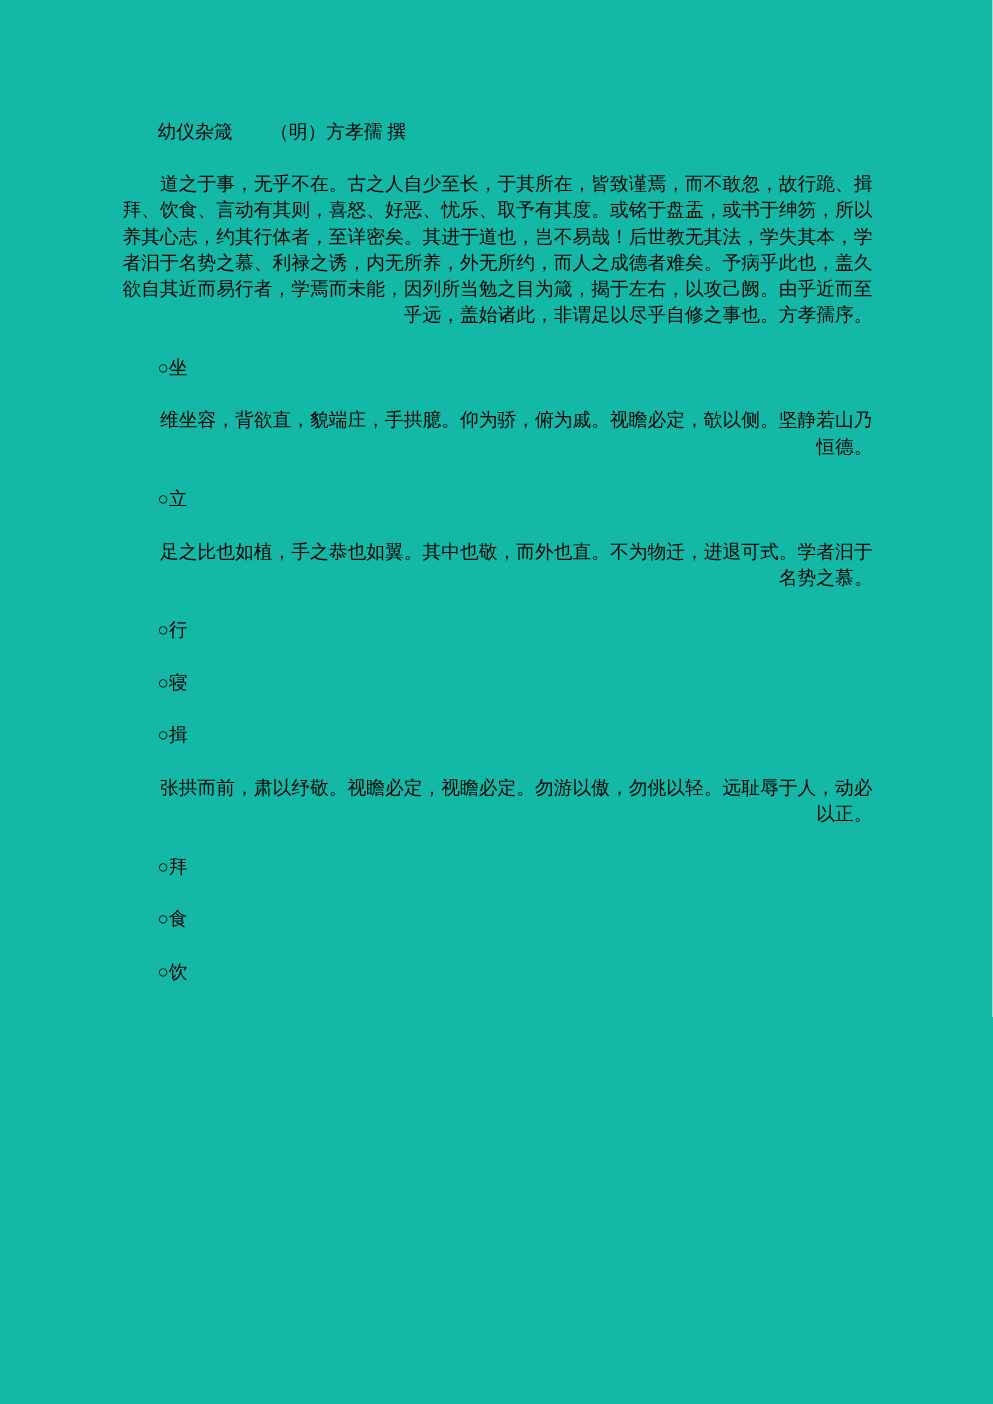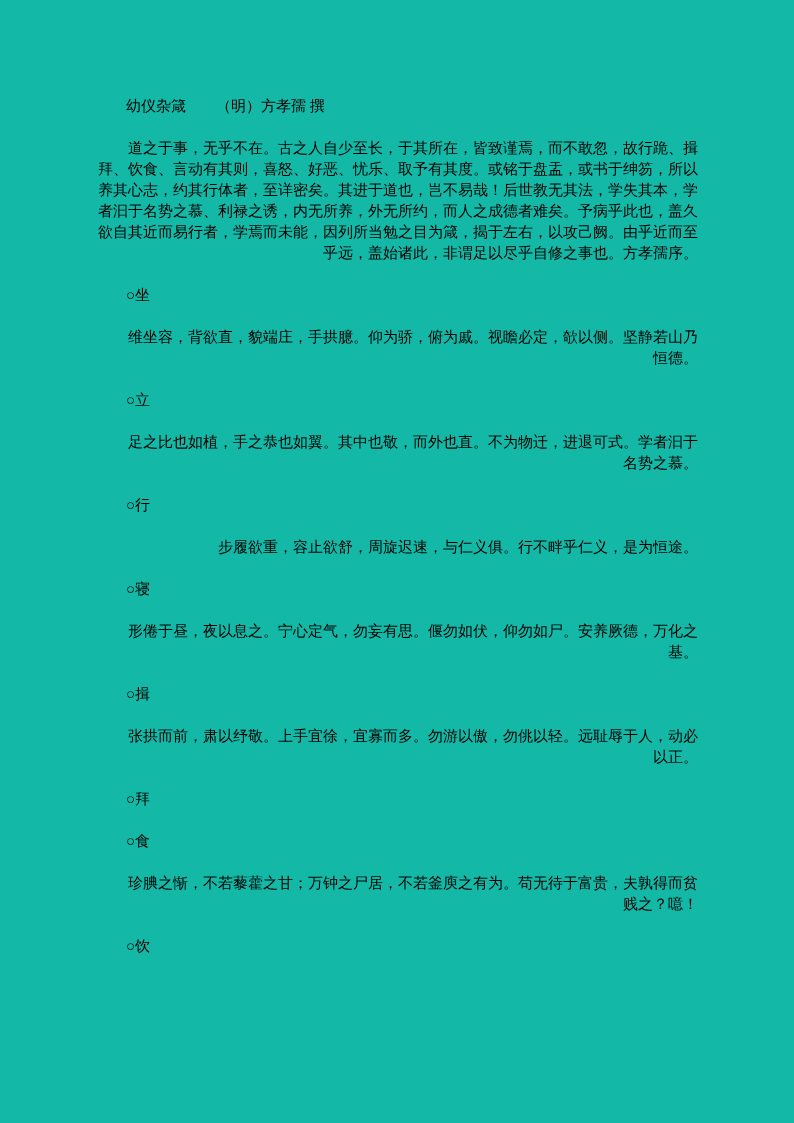--- a/index.html
+++ b/index.html
@@ -51,28 +51,25 @@
 
   <p class="body-text">道之于事，无乎不在。古之人自少至长，于其所在，皆致谨焉，而不敢忽，故行跪、揖拜、饮食、言动有其则，喜怒、好恶、忧乐、取予有其度。或铭于盘盂，或书于绅笏，所以养其心志，约其行体者，至详密矣。其进于道也，岂不易哉！后世教无其法，学失其本，学者汩于名势之慕、利禄之诱，内无所养，外无所约，而人之成德者难矣。予病乎此也，盖久欲自其近而易行者，学焉而未能，因列所当勉之目为箴，揭于左右，以攻己阙。由乎近而至乎远，盖始诸此，非谓足以尽乎自修之事也。方孝孺序。</p>
 
   <div class="section-heading">○坐</div>
   <p class="body-text">维坐容，背欲直，貌端庄，手拱臆。仰为骄，俯为戚。视瞻必定，欹以侧。坚静若山乃恒德。</p>
 
   <div class="section-heading">○立</div>
   <p class="body-text">足之比也如植，手之恭也如翼。其中也敬，而外也直。不为物迁，进退可式。学者汩于名势之慕。</p>
 
   <div class="section-heading">○行</div>
-  <p class="body-text">步履欲重，容止欲舒，周旋迟速，与仁义俱。行不畔乎仁义，是为恒途。</p>
 
   <div class="section-heading">○寝</div>
-  <p class="body-text">形倦于昼，夜以息之。宁心定气，勿妄有思。偃勿如伏，仰勿如尸。安养厥德，万化之基。</p>
 
   <div class="section-heading">○揖</div>
-  <p class="body-text">张拱而前，肃以纾敬。上手宜徐，宜寡而多。勿游以傲，勿佻以轻。远耻辱于人，动必以正。</p>
+  <p class="body-text">张拱而前，肃以纾敬。视瞻必定，视瞻必定。勿游以傲，勿佻以轻。远耻辱于人，动必以正。</p>
 
   <div class="section-heading">○拜</div>
 
   <div class="section-heading">○食</div>
-  <p class="body-text">珍腆之惭，不若藜藿之甘；万钟之尸居，不若釜庾之有为。苟无待于富贵，夫孰得而贫贱之？噫！</p>
 
   <div class="section-heading">○饮</div>
 
 </div>
 
 </body></html>

